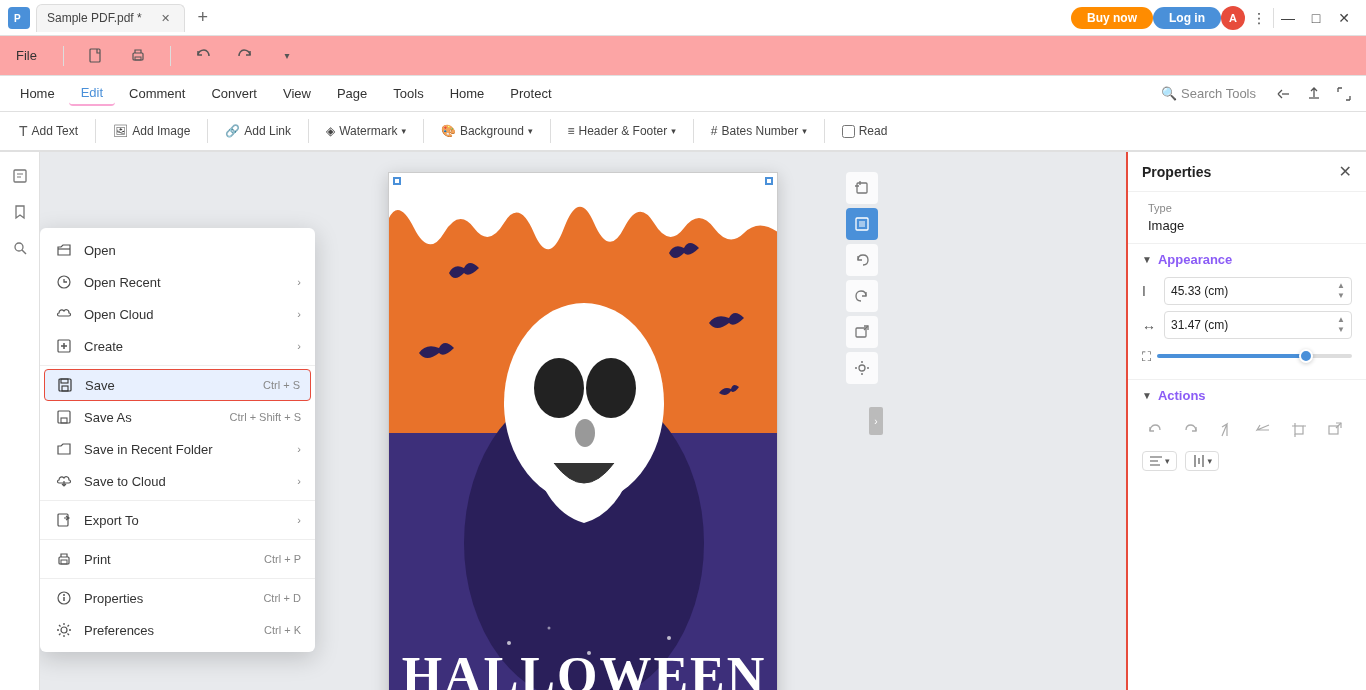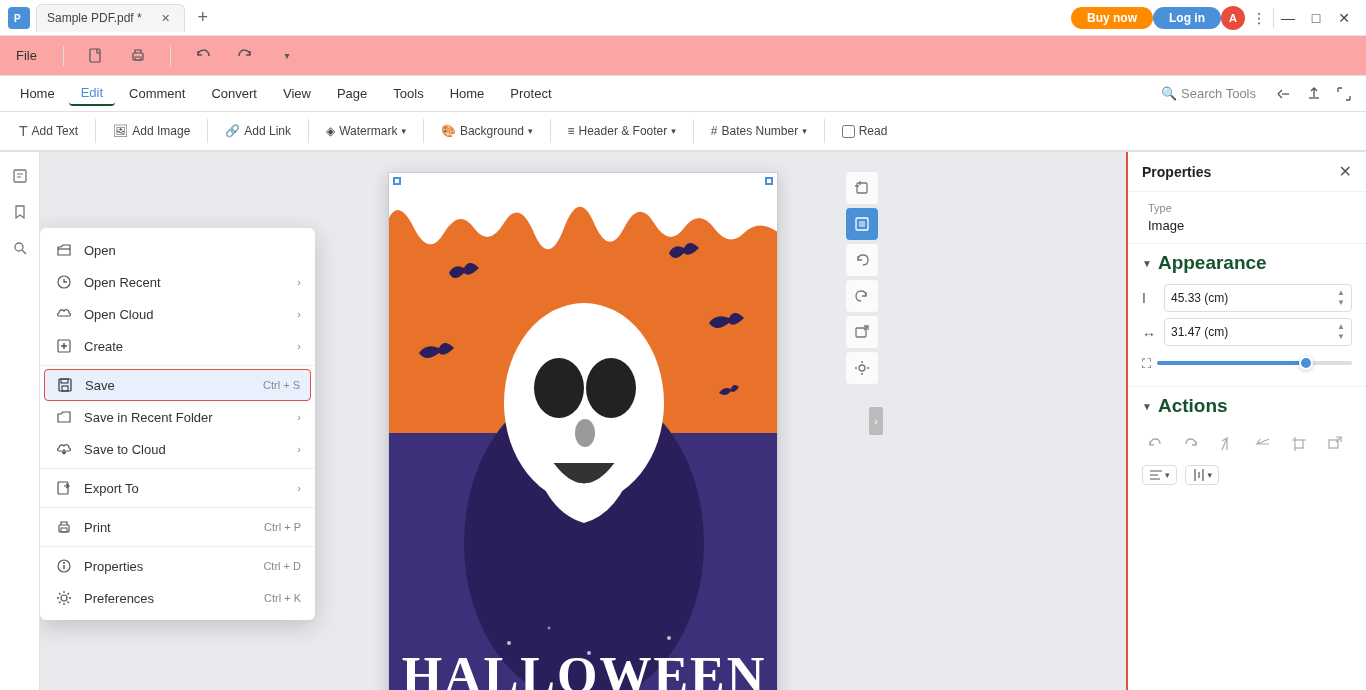--- a/index.html
+++ b/index.html
@@ -103,21 +103,21 @@
     .menu-item {
       padding: 4px 12px;
       border-radius: 4px;
       cursor: pointer;
       font-size: 13px;
       color: #333;
       white-space: nowrap;
     }
     .menu-item.active {
       color: #4a90d9;
-      border-bottom: 2px solid #14532d;
+      border-bottom: 2px solid #f9a8d4;
     }
     .menubar-spacer { flex: 1; }
     .search-tools-btn {
       display: flex; align-items: center; gap: 4px;
       padding: 4px 12px;
       border-radius: 4px;
       cursor: pointer;
       font-size: 13px; color: #888;
     }
 
@@ -211,21 +211,21 @@
 
     .sidebar-section { padding: 10px 20px; border-bottom: 1px solid #f0f0f0; }
     .sidebar-label { font-size: 11px; color: #888; margin-bottom: 4px; }
     .sidebar-value { font-size: 13px; color: #222; font-weight: 500; }
 
     .section-header {
       display: flex; align-items: center; gap: 6px;
       padding: 8px 14px 6px;
       cursor: pointer;
     }
-    .section-header-title { font-size: 19px; font-weight: 600; color: #14532d; }
+    .section-header-title { font-size: 13px; font-weight: 600; color: #8b5cf6; }
     .collapse-icon { font-size: 10px; color: #555; }
 
     .appearance-section { padding: 4px 14px 10px; border-bottom: 1px solid #f0f0f0; }
     .input-row {
       display: flex; align-items: center; gap: 6px;
       margin-bottom: 6px;
     }
     .input-icon { font-size: 13px; color: #555; width: 16px; }
     .spinbox {
       flex: 1;
@@ -620,20 +620,30 @@
               <rect x="5" y="9" width="6" height="5" stroke="#333" stroke-width="1.1"></rect>
               <rect x="4" y="2" width="7" height="4" stroke="#333" stroke-width="1.1"></rect>
             </svg>
         </div>
         <span class="dropdown-item-label">Save</span>
         <span class="dropdown-item-shortcut">Ctrl + S</span>
       </div>
       <div class="dropdown-item">
         <div class="dropdown-item-icon">
           <svg width="16" height="16" viewBox="0 0 16 16" fill="none">
+              <rect x="2" y="2" width="12" height="12" rx="1" stroke="#555" stroke-width="1.2"></rect>
+              <rect x="5" y="9" width="6" height="5" stroke="#555" stroke-width="1.1"></rect>
+            </svg>
+        </div>
+        <span class="dropdown-item-label">Save As</span>
+        <span class="dropdown-item-shortcut">Ctrl + Shift + S</span>
+      </div>
+      <div class="dropdown-item">
+        <div class="dropdown-item-icon">
+          <svg width="16" height="16" viewBox="0 0 16 16" fill="none">
               <path d="M2 13 L2 5 L5 5 L7 3 L14 3 L14 13 Z" stroke="#555" stroke-width="1.2" fill="none"></path>
             </svg>
         </div>
         <span class="dropdown-item-label">Save in Recent Folder</span>
         <span class="dropdown-item-arrow">›</span>
       </div>
       <div class="dropdown-item">
         <div class="dropdown-item-icon">
           <svg width="16" height="16" viewBox="0 0 16 16" fill="none">
               <path d="M3 10 C1 10 1 7 3 7 C3 4 6 3 8 5 C9 3 13 3 13 7 C15 7 15 10 13 10 Z" stroke="#555" stroke-width="1.2" fill="none"></path>

